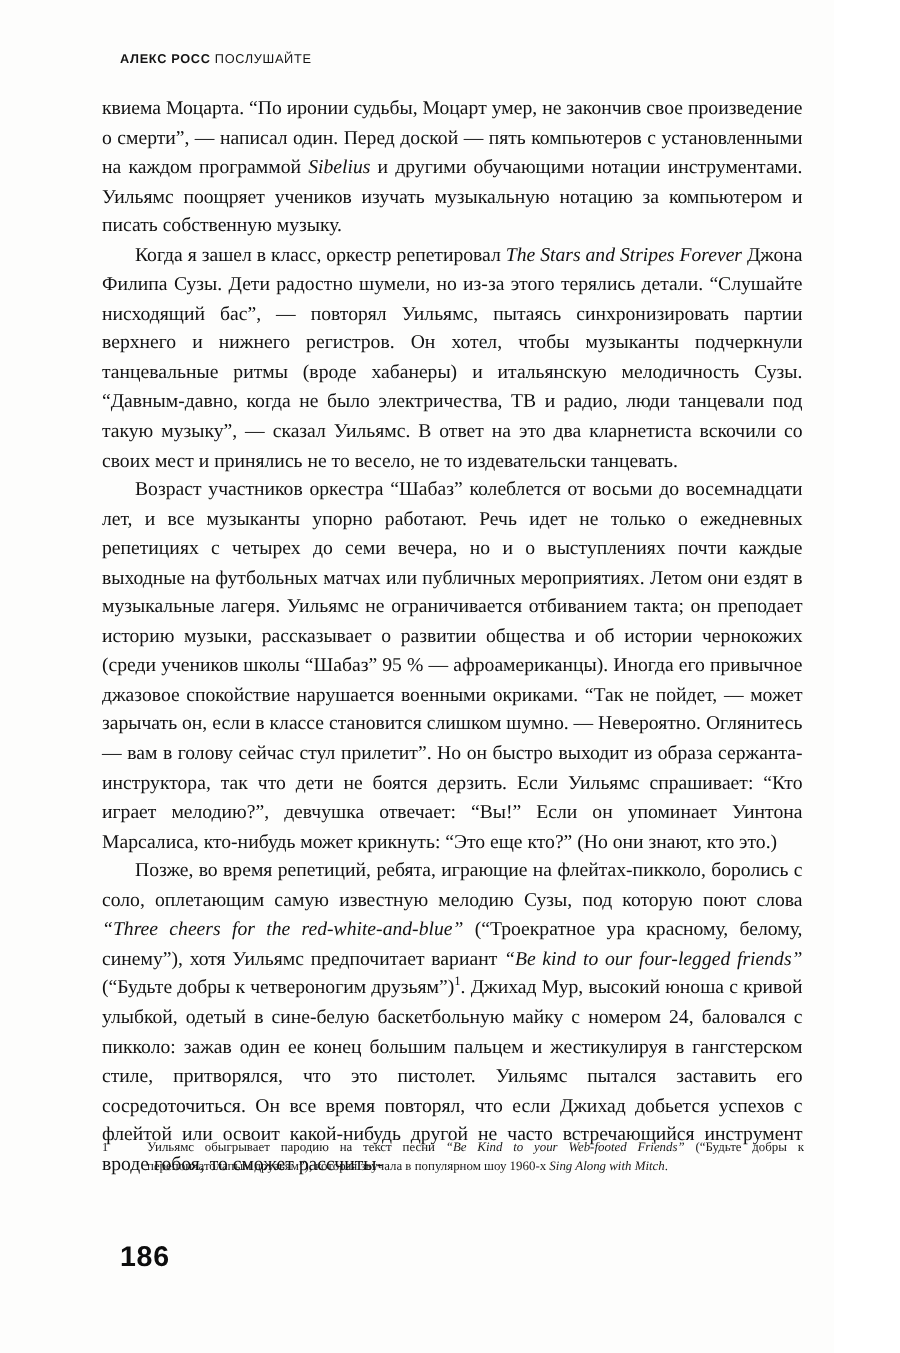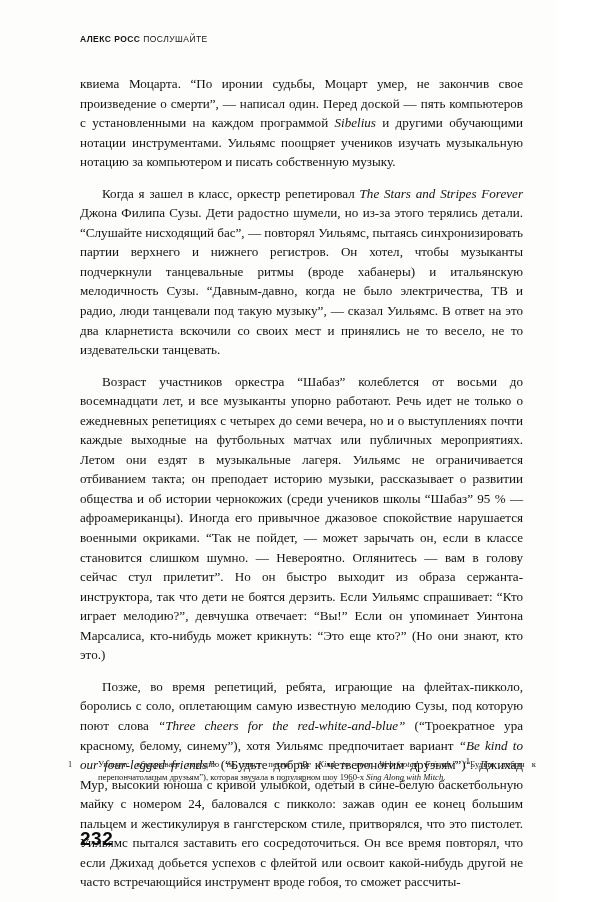--- a/index.html
+++ b/index.html
@@ -37,21 +37,21 @@
   .running-head .title {
     font-weight: 400;
   }
   .text-block {
     position: absolute;
     left: 68px;
     top: 62px;
     width: 467px;
   }
   p.para {
-    margin: 12px;
+    margin: 0;
     font-size: 13.1px;
     line-height: 19.55px;
     text-align: justify;
     text-indent: 22px;
     hyphens: manual;
     color: #121212;
     font-weight: 400;
   }
   p.para.first {
     text-indent: 0;
@@ -110,15 +110,15 @@
     <p class="para"><span>Когда я зашел в класс, оркестр репетировал </span><i>The Stars and Stripes Forever</i><span> Джона Филипа Сузы. Дети радостно шумели, но из-за этого терялись детали. “Слушайте нисходящий бас”, — повторял Уильямс, пытаясь синхронизировать партии верхнего и нижнего регистров. Он хотел, чтобы музыканты подчеркнули танцевальные ритмы (вроде хабанеры) и итальянскую мелодичность Сузы. “Давным-давно, когда не было электричества, ТВ и радио, люди танцевали под такую музыку”, — сказал Уильямс. В ответ на это два кларнетиста вскочили со своих мест и принялись не то весело, не то издевательски танцевать.</span></p>
     <p class="para"><span>Возраст участников оркестра “Шабаз” колеблется от восьми до восемнадцати лет, и все музыканты упорно работают. Речь идет не только о ежедневных репетициях с четырех до семи вечера, но и о выступлениях почти каждые выходные на футбольных матчах или публичных мероприятиях. Летом они ездят в музыкальные лагеря. Уильямс не ограничивается отбиванием такта; он преподает историю музыки, рассказывает о развитии общества и об истории чернокожих (среди учеников школы “Шабаз” 95 % — афроамериканцы). Иногда его привычное джазовое спокойствие нарушается военными окриками. “Так не пойдет, — может зарычать он, если в классе становится слишком шумно. — Невероятно. Оглянитесь — вам в голову сейчас стул прилетит”. Но он быстро выходит из образа сержанта-инструктора, так что дети не боятся дерзить. Если Уильямс спрашивает: “Кто играет мелодию?”, девчушка отвечает: “Вы!” Если он упоминает Уинтона Марсалиса, кто-нибудь может крикнуть: “Это еще кто?” (Но они знают, кто это.)</span></p>
     <p class="para"><span>Позже, во время репетиций, ребята, играющие на флейтах-пикколо, боролись с соло, оплетающим самую известную мелодию Сузы, под которую поют слова </span><i>“Three cheers for the red-white-and-blue”</i><span> (“Троекратное ура красному, белому, синему”), хотя Уильямс предпочитает вариант </span><i>“Be kind to our four-legged friends”</i><span> (“Будьте добры к четвероногим друзьям”)</span><sup class="fnref">1</sup><span>. Джихад Мур, высокий юноша с кривой улыбкой, одетый в сине-белую баскетбольную майку с номером 24, баловался с пикколо: зажав один ее конец большим пальцем и жестикулируя в гангстерском стиле, притворялся, что это пистолет. Уильямс пытался заставить его сосредоточиться. Он все время повторял, что если Джихад добьется успехов с флейтой или освоит какой-нибудь другой не часто встречающийся инструмент вроде гобоя, то сможет рассчиты-</span></p>
   </div>
 
   <div class="footnote">
     <span class="fnum">1</span>
     <span class="fbody"><span>Уильямс обыгрывает пародию на текст песни </span><i>“Be Kind to your Web-footed Friends”</i><span> (“Будьте добры к перепончатолапым друзьям”), которая звучала в популярном шоу 1960-х </span><i>Sing Along with Mitch</i><span>.</span></span>
   </div>
 
-  <div class="folio">232</div>
+  <div class="folio">186</div>
 
 </div>
 
 </body></html>

